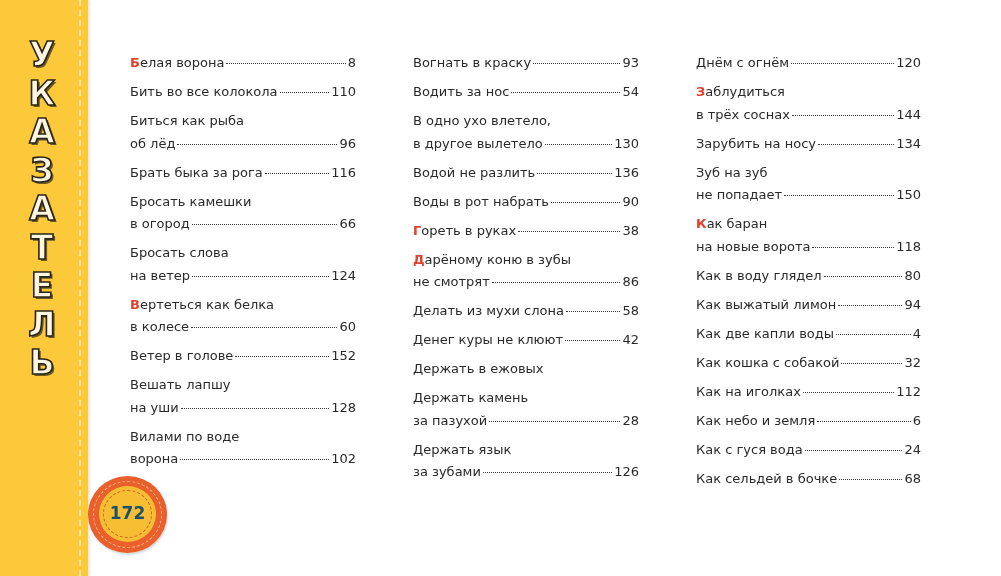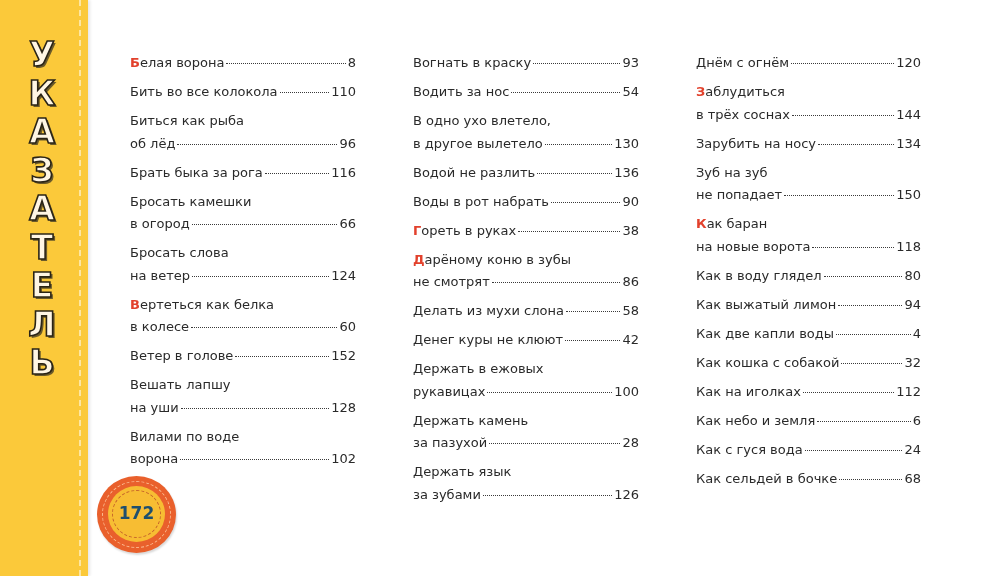--- a/index.html
+++ b/index.html
@@ -23,21 +23,21 @@
       display: flex; flex-direction: column; align-items: center;
     }
     .title-letter {
       font-family: "DejaVu Sans", sans-serif;
       font-weight: bold; font-size: 33px; line-height: 38.5px;
       color: #fff6e4;
       -webkit-text-stroke: 1.6px #2a2416;
       text-shadow: 2px 2px 0 #6b5a2a;
     }
     .badge {
-      position: absolute; left: 97px; top: 476px; width: 79px; height: 77px;
+      position: absolute; left: 88px; top: 476px; width: 79px; height: 77px;
       border-radius: 50%;
       background: #e9602c;
       box-shadow: 1px 2px 2px rgba(0,0,0,0.15);
     }
     .badge-ring {
       position: absolute; left: 5px; top: 5px; right: 5px; bottom: 5px;
       border-radius: 50%; border: 1.5px dashed #fbb98f;
     }
     .badge-inner {
       position: absolute; left: 11px; top: 10px; width: 57px; height: 56px;
@@ -253,25 +253,20 @@
       <div class="entry-line">
         <span class="entry-text"><span>Денег куры не клюют</span></span>
         <span class="dots"></span>
         <span class="page">42</span>
       </div>
     </div>
     <div class="entry">
       <div class="entry-line">
         <span class="entry-text"><span>Держать в ежовых</span></span>
       </div>
-      <div class="entry-line">
-        <span class="entry-text"><span>рукавицах</span></span>
-        <span class="dots"></span>
-        <span class="page">100</span>
-      </div>
     </div>
     <div class="entry">
       <div class="entry-line">
         <span class="entry-text"><span>Держать камень</span></span>
       </div>
       <div class="entry-line">
         <span class="entry-text"><span>за пазухой</span></span>
         <span class="dots"></span>
         <span class="page">28</span>
       </div>

